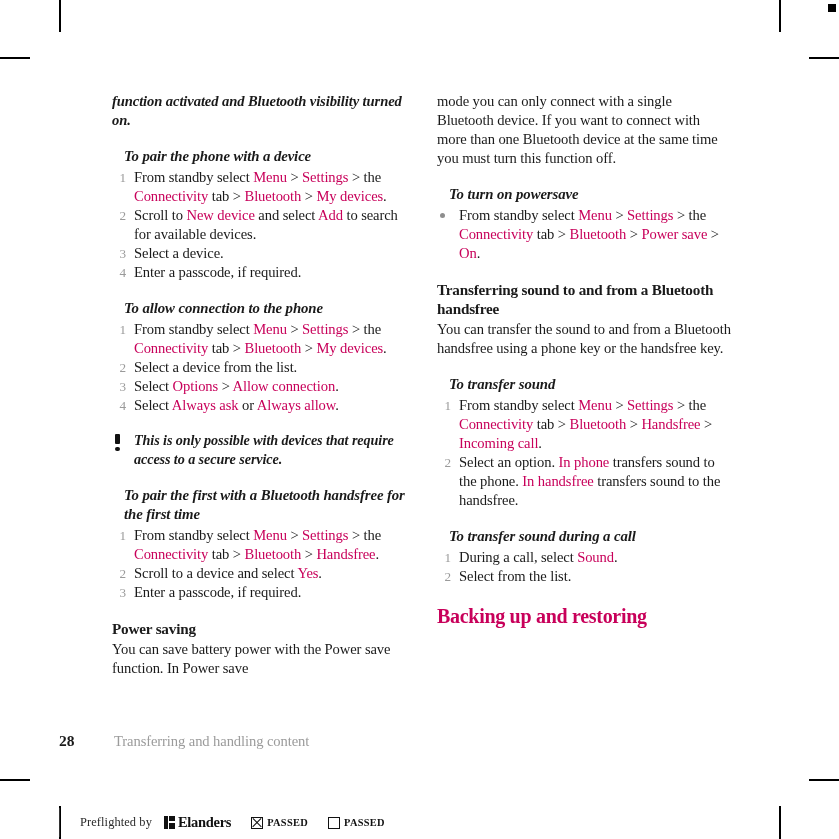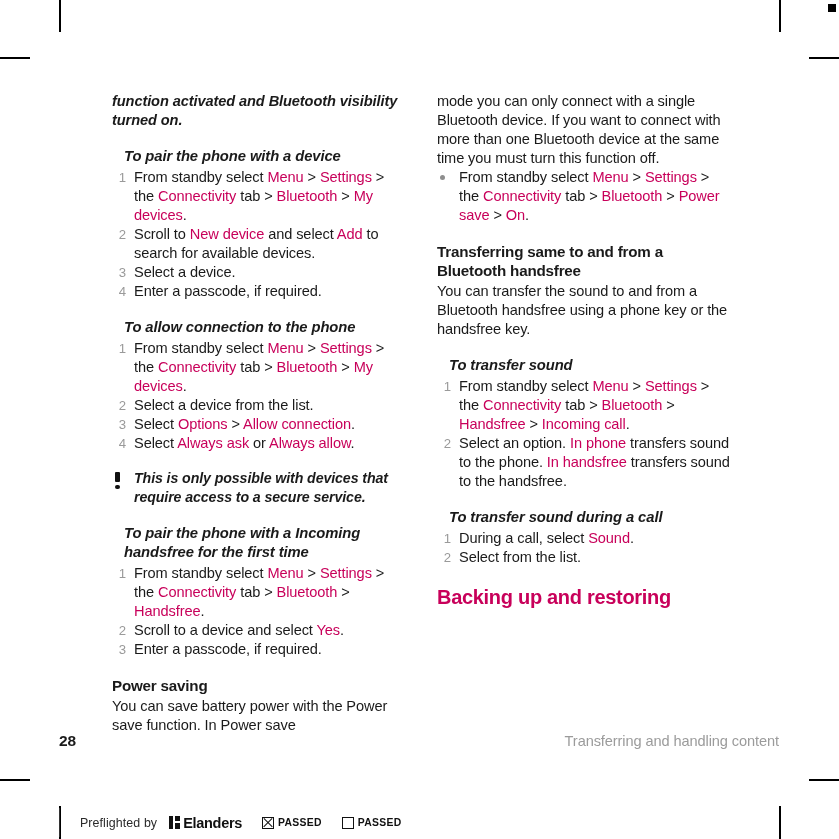--- a/index.html
+++ b/index.html
@@ -27,20 +27,21 @@
   .mark-v-bleft  { left: 59px;  top: 806px;width: 1.5px; height: 33px; }
   .mark-v-bright { left: 779px; top: 806px;width: 1.5px; height: 33px; }
   .corner-square { position: absolute; left: 828px; top: 4px; width: 8px; height: 8px; background: #000; }
 
   
   .page {
     position: absolute;
     left: 0; top: 0;
     width: 741px;
     height: 839px;
+    font-family: Liberation Serif, serif;
   }
 
   .columns {
     position: absolute;
     left: 112px;
     top: 92px;
     width: 620px;
     display: flex;
     gap: 30px;
   }
@@ -160,21 +161,20 @@
   }
 
   
   .footer {
     position: absolute;
     left: 59px;
     top: 732px;
     width: 720px;
     display: flex;
     align-items: baseline;
-    justify-content: space-between;
   }
   .footer .pageno {
     font-size: 15.5px;
     font-weight: bold;
     color: #1a1a1a;
     width: 55px;
   }
   .footer .chapter {
     font-size: 14.6px;
     color: #9b9b9b;
@@ -295,40 +295,41 @@
         </ol>
 
       <div class="note">
         <span class="excl">
           <span class="bar"></span>
             <span class="dot"></span>
         </span>
         <p class="note-text">This is only possible with devices that require access to a secure service.</p>
       </div>
 
-      <h3 class="h-proc">To pair the phone with a Incoming handsfree for the first time</h3>
+      <h3 class="h-proc">To pair the first with a Bluetooth handsfree for the first time</h3>
       <ol class="steps">
           <li><span class="num">1</span><span>From standby select </span><span class="hl">Menu</span><span> &gt; </span><span class="hl">Settings</span><span> &gt; the </span><span class="hl">Connectivity</span><span> tab &gt; </span><span class="hl">Bluetooth</span><span> &gt; </span><span class="hl">Handsfree</span><span>.</span></li>
           <li><span class="num">2</span><span>Scroll to a device and select </span><span class="hl">Yes</span><span>.</span></li>
           <li><span class="num">3</span><span>Enter a passcode, if required.</span></li>
         </ol>
 
       <h3 class="h-sub">Power saving</h3>
       <p class="para">You can save battery power with the Power save function. In Power save</p>
     </div>
 
     <div class="col">
 
       <p class="para">mode you can only connect with a single Bluetooth device. If you want to connect with more than one Bluetooth device at the same time you must turn this function off.</p>
 
+      <h3 class="h-proc">To turn on powersave</h3>
       <ul class="steps">
           <li><span class="bullet"></span><span>From standby select </span><span class="hl">Menu</span><span> &gt; </span><span class="hl">Settings</span><span> &gt; the </span><span class="hl">Connectivity</span><span> tab &gt; </span><span class="hl">Bluetooth</span><span> &gt; </span><span class="hl">Power save</span><span> &gt; </span><span class="hl">On</span><span>.</span></li>
         </ul>
 
-      <h3 class="h-sub">Transferring same to and from a Bluetooth handsfree</h3>
+      <h3 class="h-sub">Transferring sound to and from a Bluetooth handsfree</h3>
       <p class="para">You can transfer the sound to and from a Bluetooth handsfree using a phone key or the handsfree key.</p>
 
       <h3 class="h-proc">To transfer sound</h3>
       <ol class="steps">
           <li><span class="num">1</span><span>From standby select </span><span class="hl">Menu</span><span> &gt; </span><span class="hl">Settings</span><span> &gt; the </span><span class="hl">Connectivity</span><span> tab &gt; </span><span class="hl">Bluetooth</span><span> &gt; </span><span class="hl">Handsfree</span><span> &gt; </span><span class="hl">Incoming call</span><span>.</span></li>
           <li><span class="num">2</span><span>Select an option. </span><span class="hl">In phone</span><span> transfers sound to the phone. </span><span class="hl">In handsfree</span><span> transfers sound to the handsfree.</span></li>
         </ol>
 
       <h3 class="h-proc">To transfer sound during a call</h3>
       <ol class="steps">

